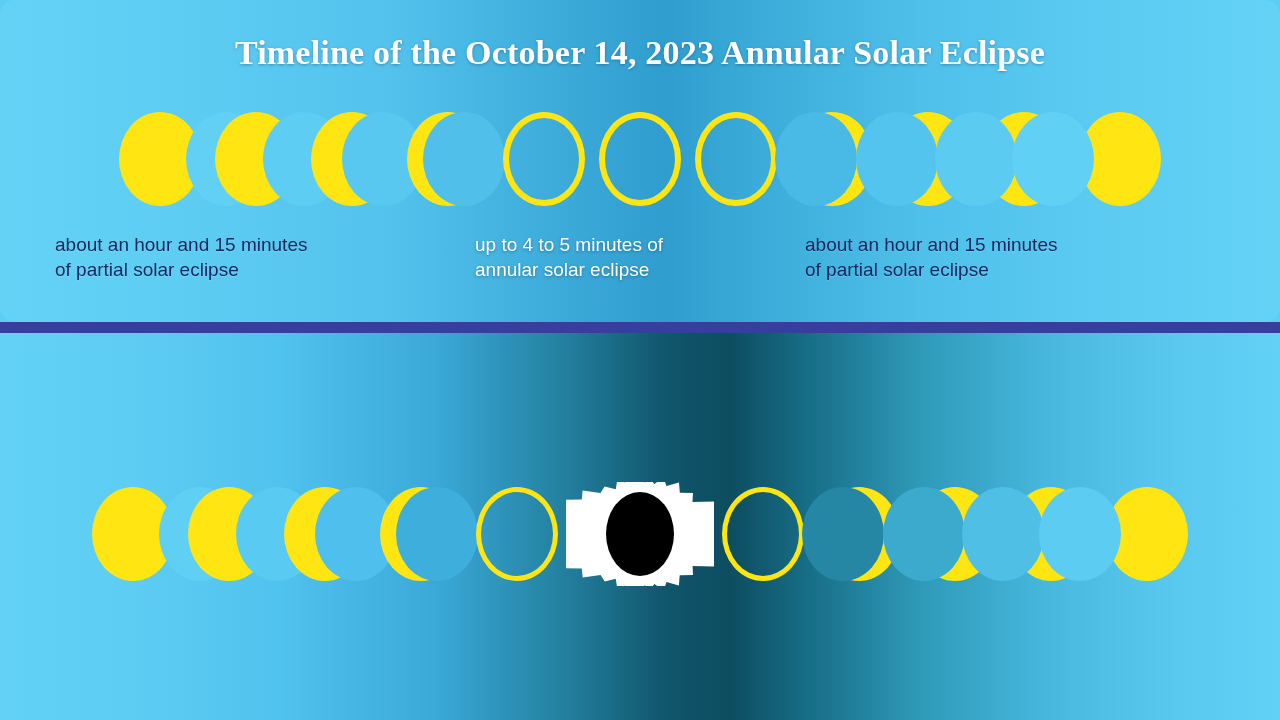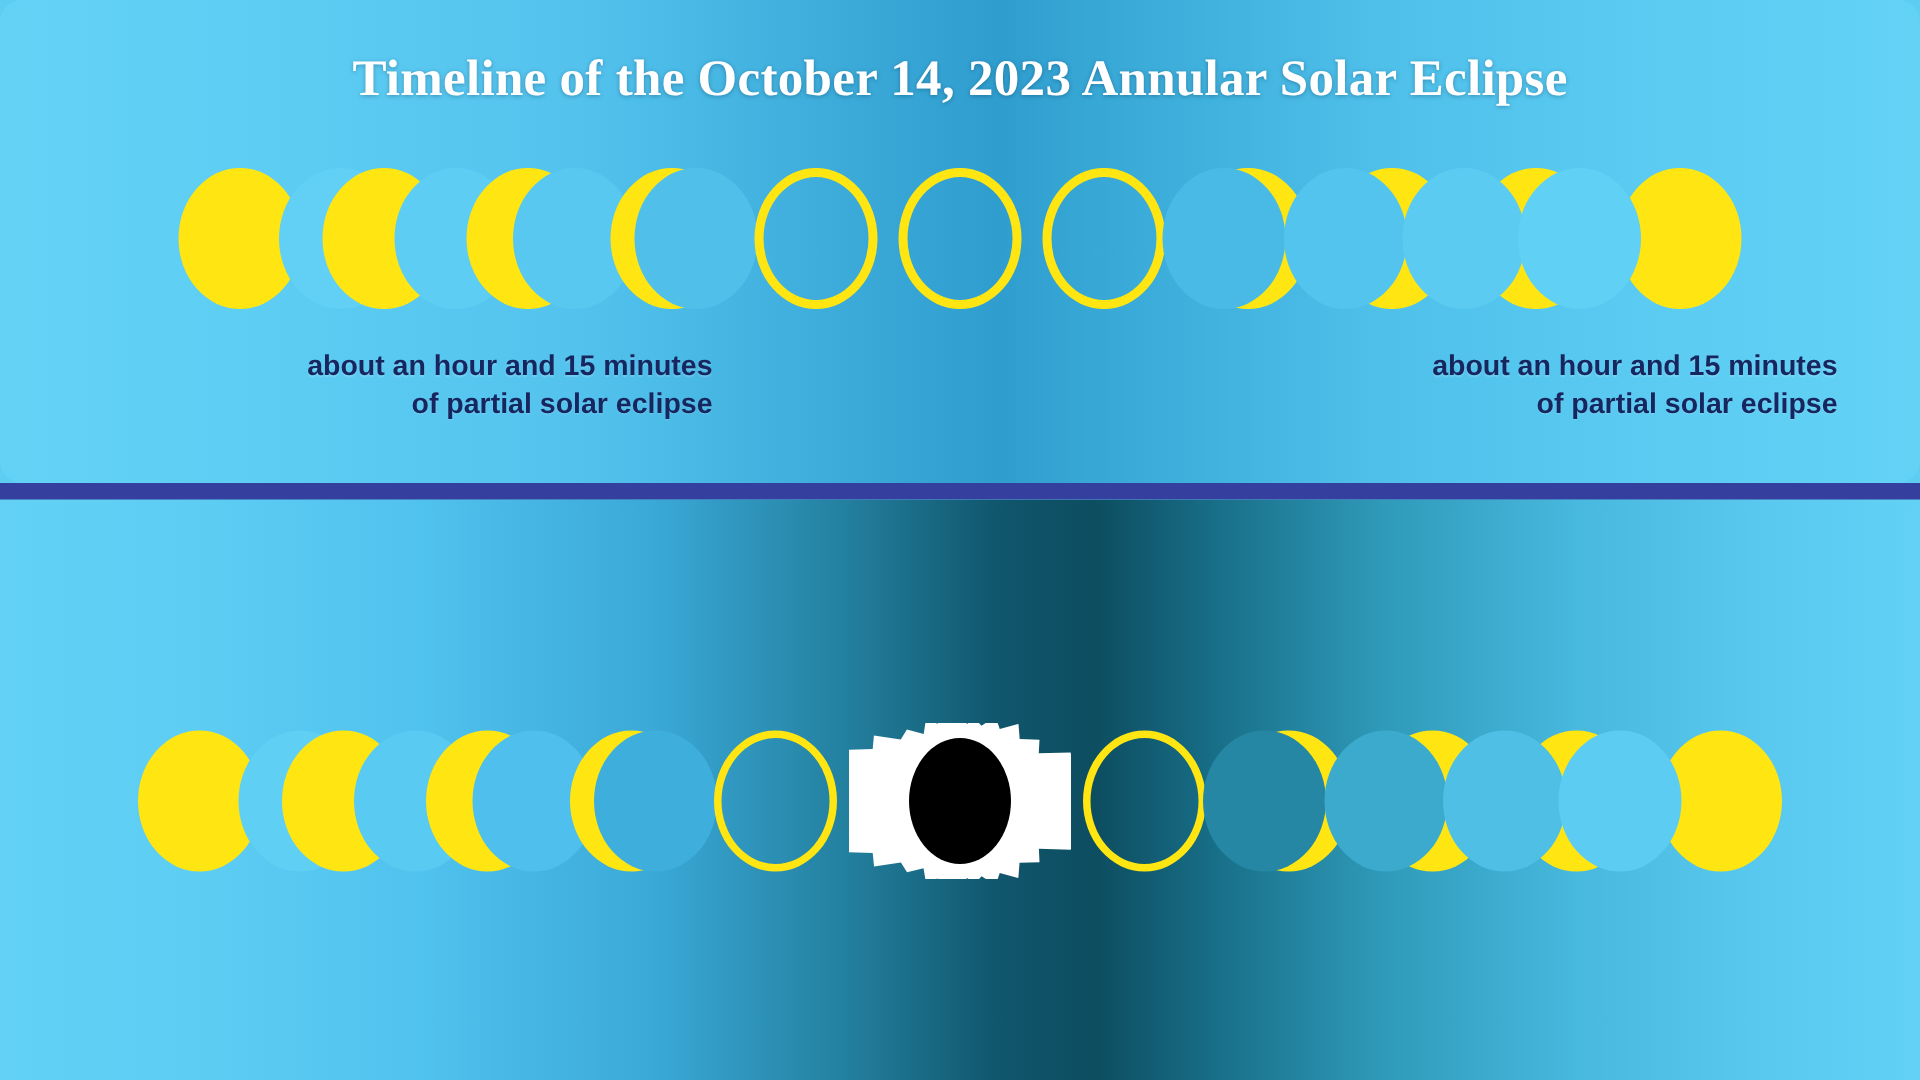--- a/index.html
+++ b/index.html
@@ -92,21 +92,21 @@
   }
 
   
   .captions {
     position:absolute; left:0; width:1280px;
     display:flex; justify-content:center;
   }
   #captions-annular { top:232px; }
 
   .caption {
-    text-align:right; font-size:19px; font-weight:bold;
+    text-align:left; font-size:19px; font-weight:normal;
     line-height:1.33; white-space:nowrap; flex:0 0 auto;
   }
   .caption .line { display:block; }
   .caption.navy  { color:#17265e; text-shadow:0 1px 1px rgba(255,255,255,.18); }
   .caption.white { color:#ffffff; text-shadow:0 1px 3px rgba(0,40,60,.40); }
 
   #captions-annular .caption:nth-child(1) { width:420px; }
   #captions-annular .caption:nth-child(2) { width:330px; }
   #captions-annular .caption:nth-child(3) { width:420px; }
 </style>
@@ -160,20 +160,22 @@
           <div class="disc" style="background: rgb(255, 230, 18);"></div>
           <div class="bite" style="--bite: rgb(96,208,244); left: -60.24px;"></div>
         </div>
       </div>
     <div class="captions" id="captions-annular">
         <div class="caption navy">
           <span class="line">about an hour and 15 minutes</span>
           <span class="line">of partial solar eclipse</span>
         </div>
         <div class="caption white">
+          <span class="line">up to 4 to 5 minutes of</span>
+          <span class="line">annular solar eclipse</span>
         </div>
         <div class="caption navy">
           <span class="line">about an hour and 15 minutes</span>
           <span class="line">of partial solar eclipse</span>
         </div>
       </div>
   </section>
 
   <div id="divider"></div>
 

